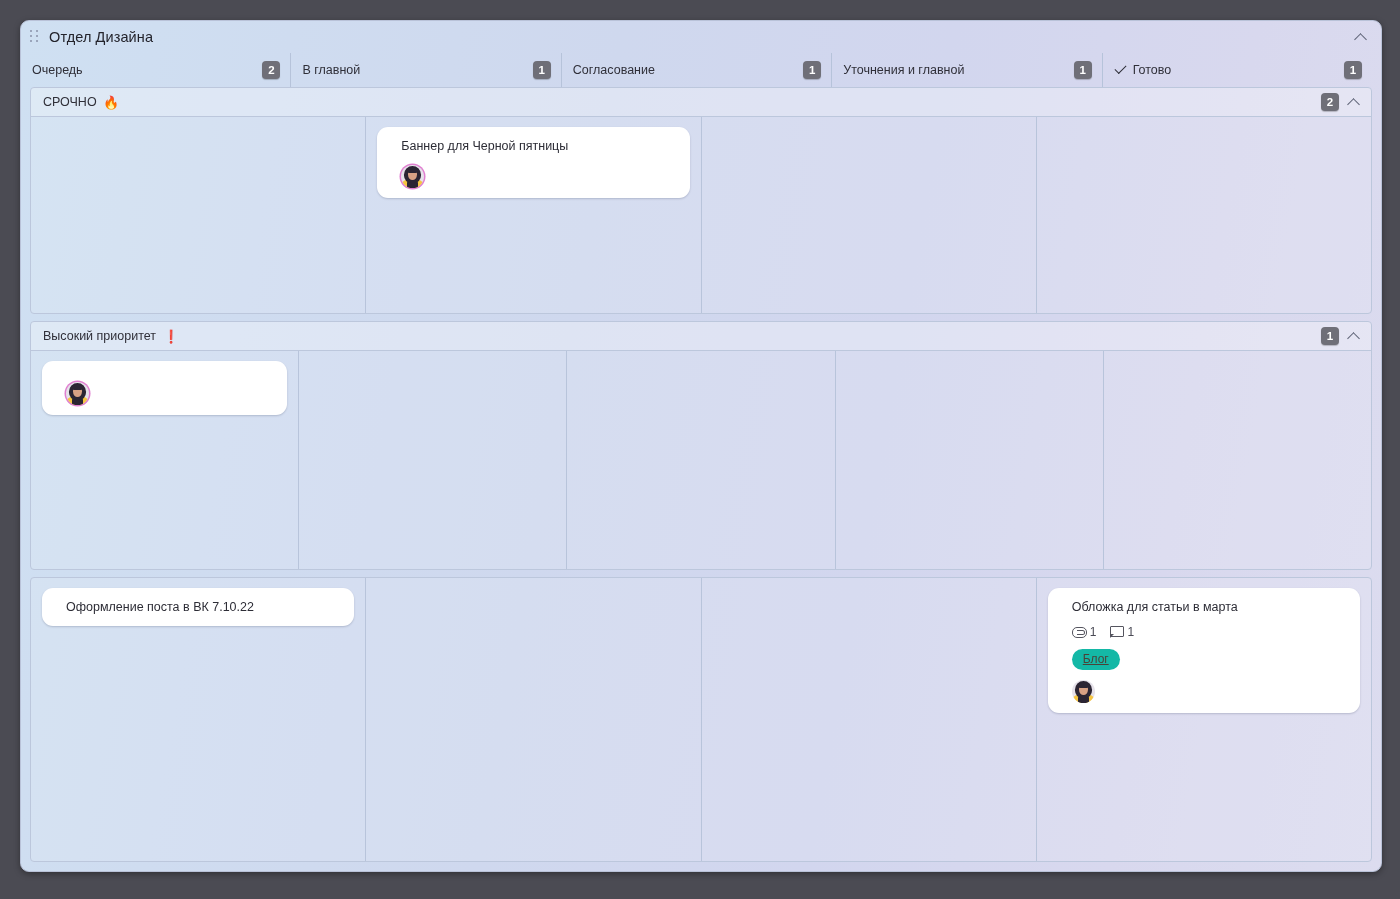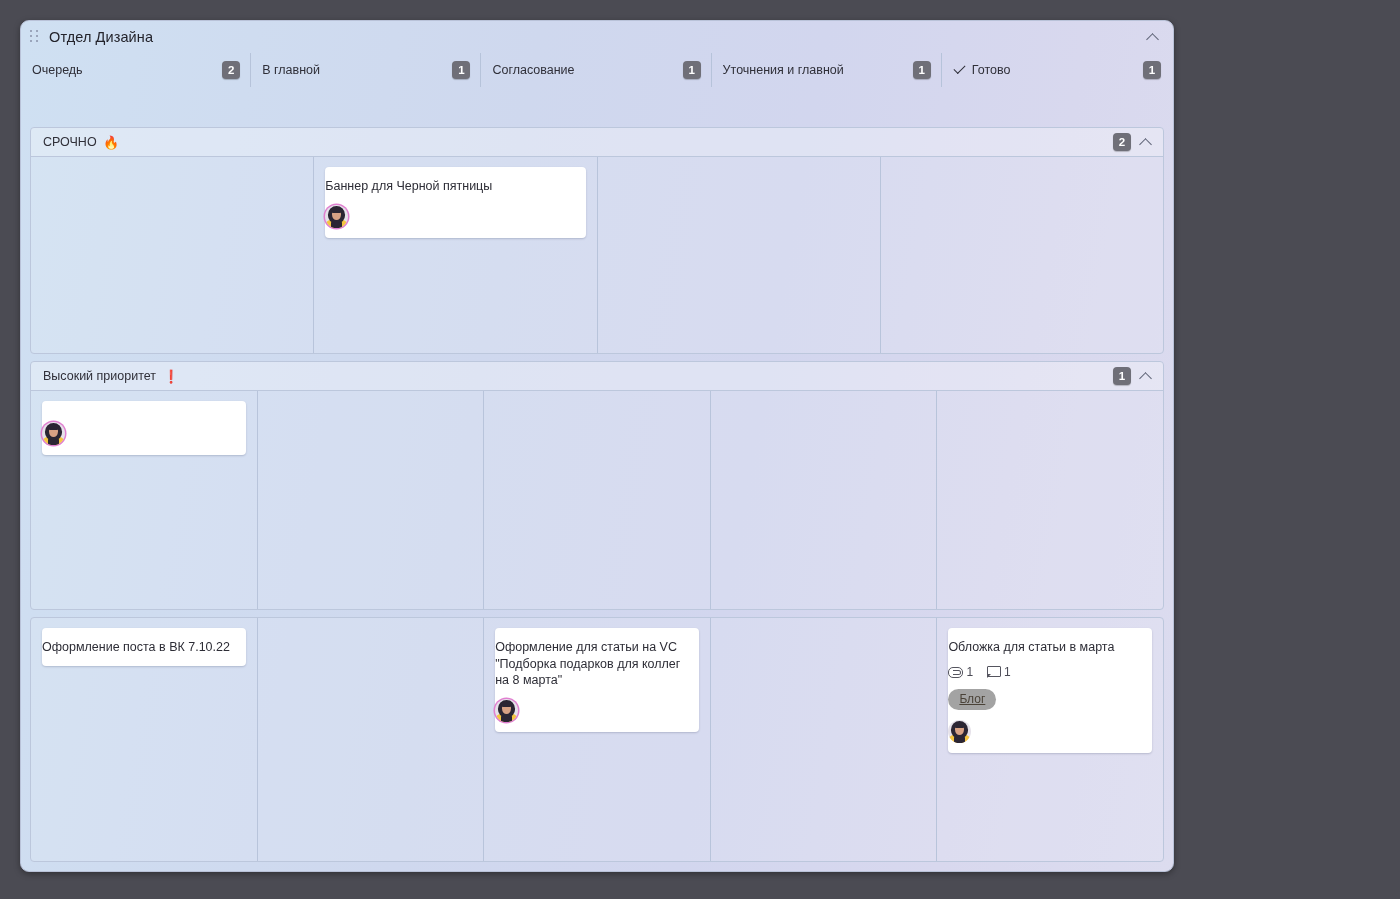--- a/index.html
+++ b/index.html
@@ -16,21 +16,21 @@
     font-size: 13px;
     color: #2c2c35;
     -webkit-font-smoothing: antialiased;
   }
 
   
   .board {
     position: absolute;
     left: 20px;
     top: 20px;
-    width: 1154px;
+    width: 1362px;
     height: 852px;
     border-radius: 9px;
     background: linear-gradient(100deg,
         #cfe0f2 0%, #cfdcf0 18%, #cfd8ee 40%, #d2d6ee 62%, #d8d8ee 82%, #dcdcef 100%);
     border: 1px solid #b9c2d8;
     box-shadow: 0 2px 6px rgba(0,0,0,.35);
     overflow: hidden;
     display: flex;
     flex-direction: column;
   }
@@ -90,21 +90,21 @@
   .cols {
     display: flex;
     width: 100%;
   }
   .col { flex: 1 1 0; min-width: 0; position: relative; }
 
   
   .col-head-row {
     height: 34px;
     flex: 0 0 auto;
-    padding: 0 2px 0 0;
+    padding: 0 9px 0 0;
   }
   .col-head {
     display: flex;
     align-items: center;
     height: 34px;
     padding: 0 10px 0 11px;
     border-left: 1px solid #b6c3da;
   }
   .col-head:first-child { border-left: none; padding-left: 11px; }
   .col-head .ttl {
@@ -157,21 +157,21 @@
     min-height: 0;
   }
   .lane {
     background: rgba(255,255,255,.13);
     border: 1px solid #bcc7dc;
     border-radius: 4px;
     display: flex;
     flex-direction: column;
     overflow: hidden;
   }
-  .lane-urgent   { flex: 0 0 227px; margin-top: 40px; }
+  .lane-urgent   { flex: 0 0 227px; }
   .lane-high     { flex: 0 0 249px; }
   .lane-planned  { flex: 1 1 auto; }
 
   .lane-head {
     height: 29px;
     flex: 0 0 auto;
     display: flex;
     align-items: center;
     padding: 0 9px 0 12px;
     border-bottom: 1px solid #bcc7dc;
@@ -199,23 +199,23 @@
     flex: 1 1 0;
     min-width: 0;
     border-left: 1px solid #b8c4db;
     padding: 10px 11px;
   }
   .cell:first-child { border-left: none; }
 
   
   .card {
     background: #ffffff;
-    border-radius: 4px;
+    border-radius: 11px;
     box-shadow: 0 1px 2px rgba(40,50,80,.22);
-    padding: 11px 12px 10px 0;
+    padding: 11px 12px 10px 24px;
     width: 100%;
   }
   .card-title {
     font-size: 12.5px;
     line-height: 1.33;
     color: #2d2d36;
     white-space: pre-line;
   }
   .card-meta {
     display: flex;
@@ -439,50 +439,36 @@
         </div>
       </div>
       <div class="lane lane-planned">
         <div class="lane-body">
           <div class="cell">
             <div class="card">
               <div class="card-title">Оформление поста в ВК 7.10.22</div>
             </div>
           </div>
           <div class="cell"></div>
-          <div class="cell">
-            <div class="card">
-              <div class="card-title">Оформление для статьи на VC "Подборка подарков для коллег на 8 марта"</div>
-              <div class="avatar-row">
-                <span class="avatar ringed">
-                  <i class="body"></i>
-                  <i class="shoulder"></i>
-                  <i class="hair"></i>
-                  <i class="face"></i>
-                  <i class="hair-front"></i>
-                </span>
-              </div>
-            </div>
-          </div>
           <div class="cell"></div>
           <div class="cell">
             <div class="card">
               <div class="card-title">Обложка для статьи в марта</div>
               <div class="card-meta">
                 <span class="meta-item">
                   <span class="icon-clip"></span>
                   <span>1</span>
                 </span>
                 <span class="meta-item">
                   <span class="icon-comment"></span>
                   <span>1</span>
                 </span>
               </div>
               <div class="tags">
-                <span class="tag" style="background: #a3a3a3; text-decoration: underline;">Блог</span>
+                <span class="tag" style="background: #14b8a6; text-decoration: underline;">Блог</span>
               </div>
               <div class="avatar-row">
                 <span class="avatar">
                   <i class="body"></i>
                   <i class="shoulder"></i>
                   <i class="hair"></i>
                   <i class="face"></i>
                   <i class="hair-front"></i>
                 </span>
               </div>

